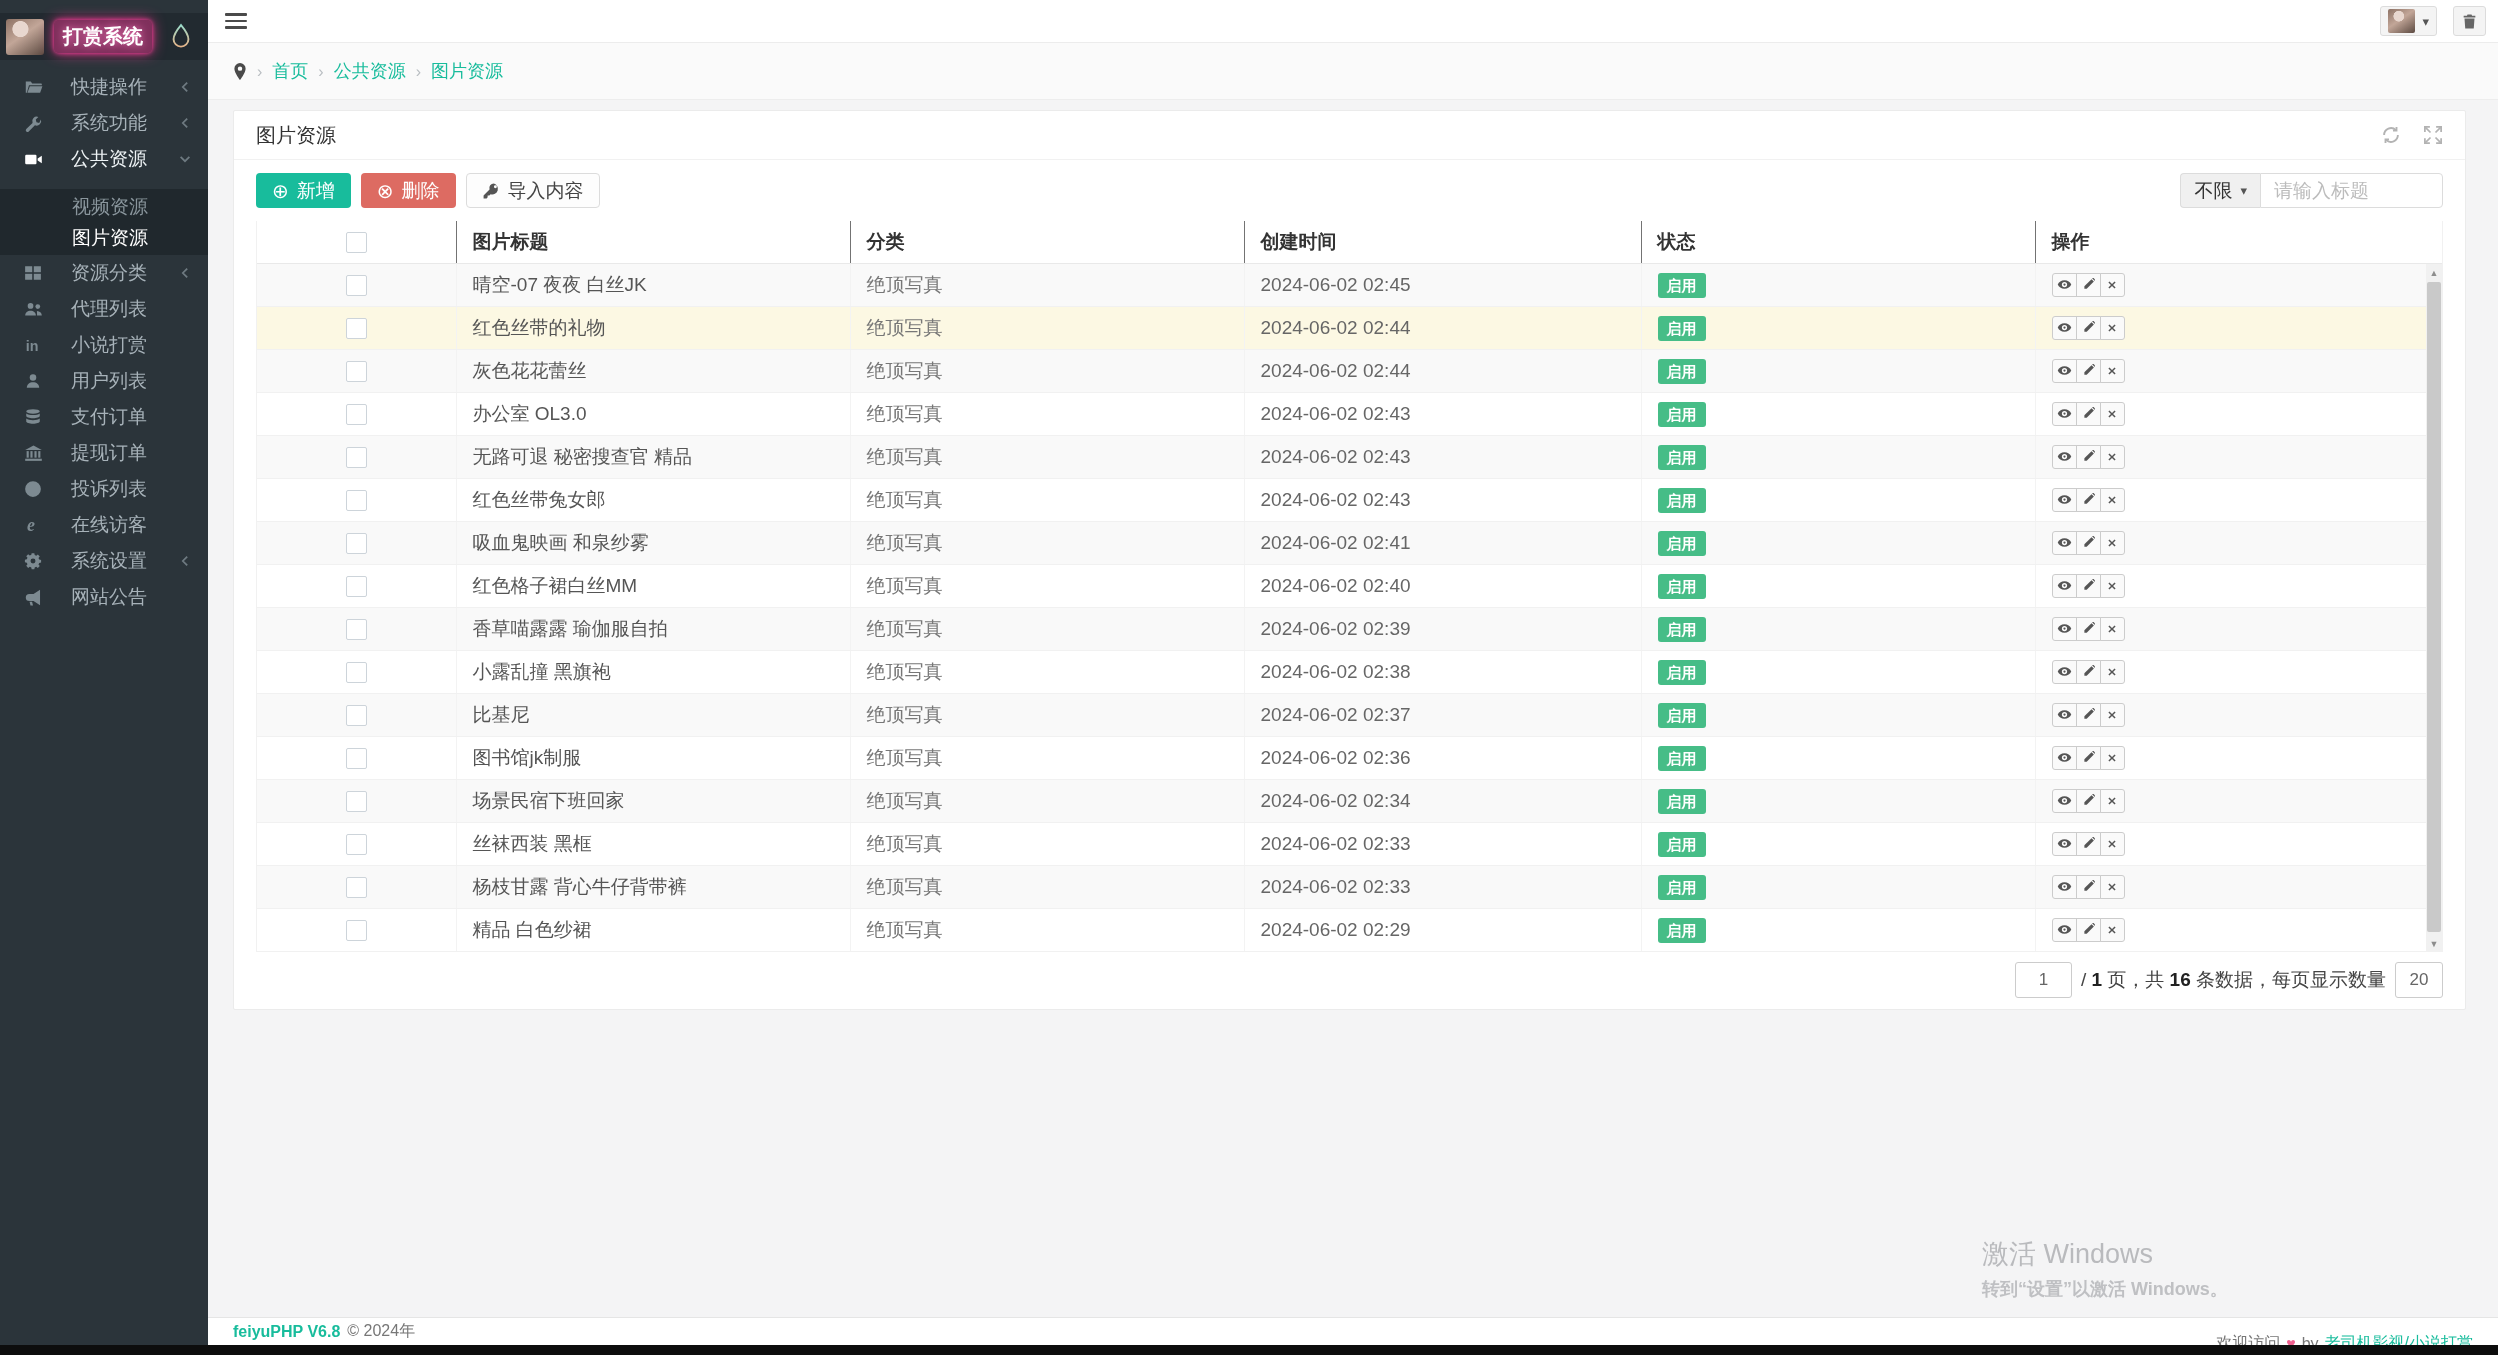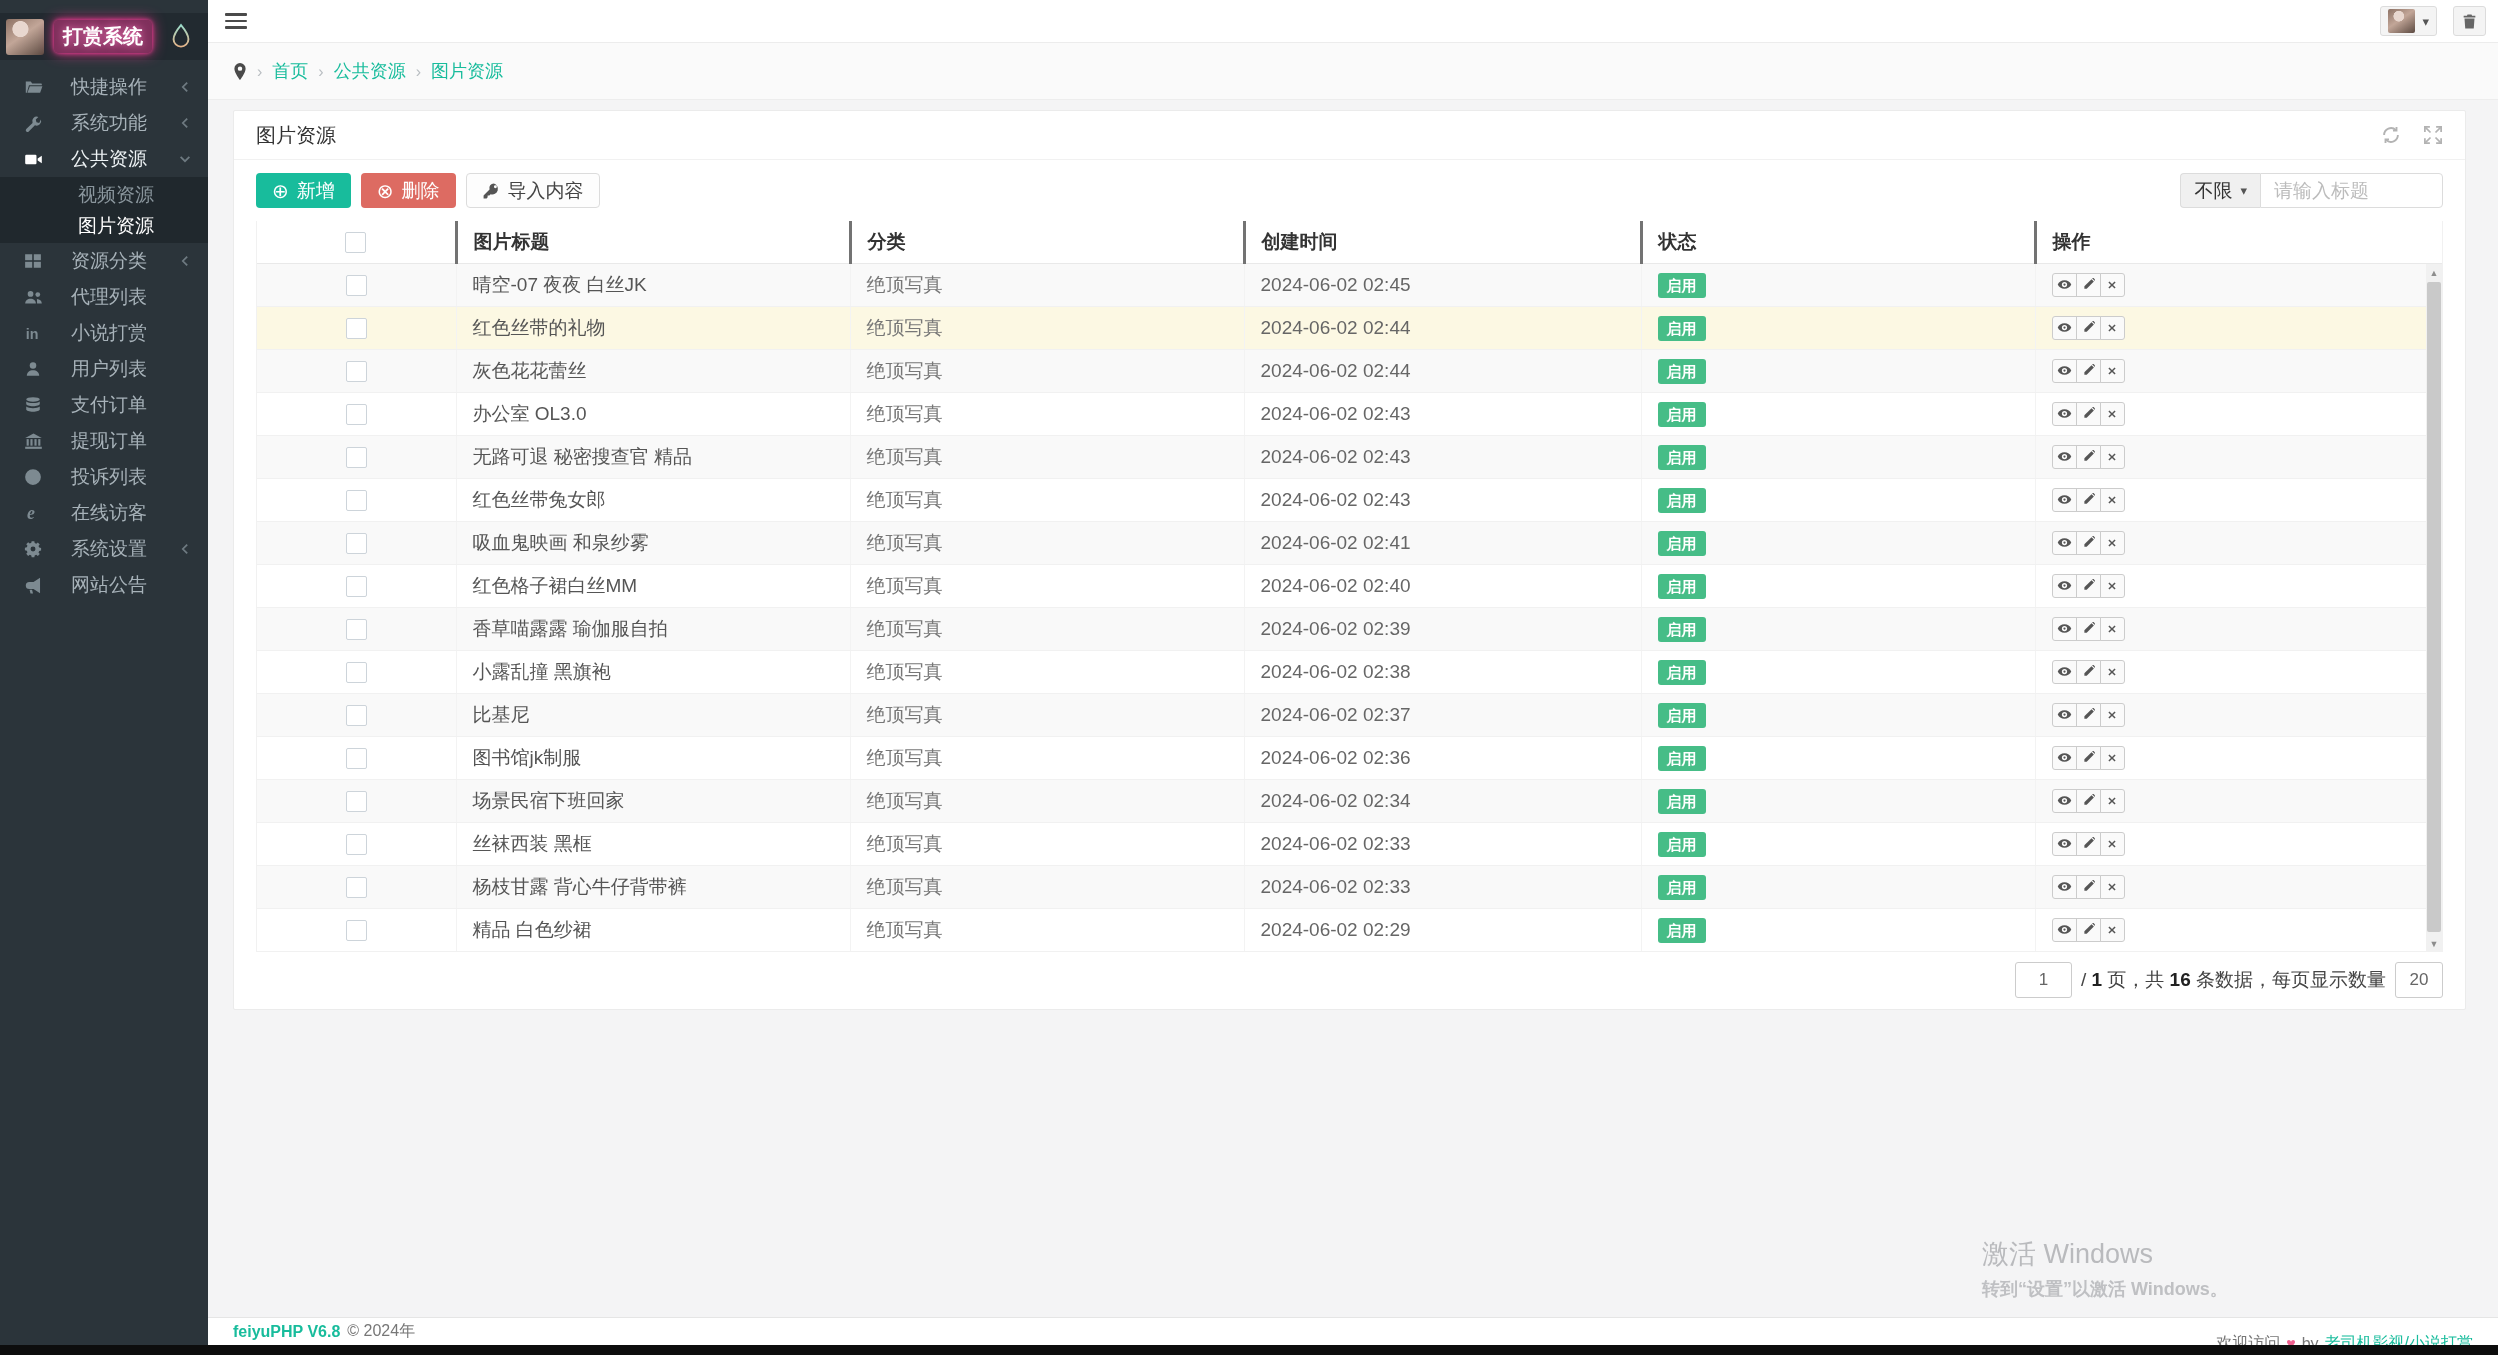--- a/index.html
+++ b/index.html
@@ -17,21 +17,21 @@
     background:rgba(231,56,140,.48);box-shadow:0 0 14px rgba(255,61,154,.85),0 0 4px rgba(255,61,154,.9);
     text-shadow:0 0 8px #ff7cc0;white-space:nowrap;}
   .logo-drop{margin-left:auto;display:flex;}
   .menu{padding-top:9px;}
   .menu-item{height:36px;display:flex;align-items:center;padding:0 16px 0 20px;font-size:19px;color:#a7b2b9;cursor:pointer;gap:12px;}
   .menu-item .mi-icon{width:26px;display:flex;justify-content:center;color:#7d8a91;flex:0 0 auto;}
   .menu-item .mi-label{margin-left:13px;white-space:nowrap;}
   .menu-item .mi-chevron{margin-left:auto;color:#6e7a81;display:flex;}
   .menu-item.active{color:#eef3f5;}
   .menu-item.active .mi-icon{color:#fff;}
-  .submenu{background:#20282d;padding:2px 8px;}
+  .submenu{background:#20282d;padding:2px 2px;margin-top:12px;}
   .submenu .menu-item{height:31px;padding-left:57px;color:#8a969d;font-size:19px;}
   .submenu .menu-item.active{color:#fff;}
 
   
   .main{position:absolute;left:208px;right:0;top:0;bottom:10px;display:flex;flex-direction:column;}
   .navbar{height:43px;background:#fff;border-bottom:1px solid #ececec;display:flex;align-items:center;padding:0 12px 0 17px;flex:0 0 auto;}
   .hamburger{width:22px;display:flex;flex-direction:column;gap:4px;cursor:pointer;}
   .hamburger i{height:2.5px;background:#4a4a4a;border-radius:1px;}
   .nav-right{margin-left:auto;display:flex;gap:16px;align-items:center;}
   .nav-btn{height:30px;background:#f4f4f4;border:1px solid #dcdcdc;border-radius:3px;display:flex;align-items:center;padding:0 7px;gap:7px;cursor:pointer;color:#666;}
@@ -58,21 +58,21 @@
   .btn-import{background:#fdfdfd;border-color:#dcdcdc;color:#444;margin-left:10px;}
   .btn .glyph{font-size:20px;line-height:1;}
   .toolbar-right{margin-left:auto;display:flex;border-radius:8px;}
   .btn-filter{height:35px;background:#f0f0f0;border:1px solid #dcdcdc;border-right:none;border-radius:4px 0 0 4px;display:flex;align-items:center;gap:8px;padding:0 13px;font-size:19px;color:#333;cursor:pointer;}
   .search-input{width:183px;height:35px;border:1px solid #dcdcdc;border-radius:0 4px 4px 0;padding:0 13px;font-size:19px;color:#555;outline:none;font-family:inherit;}
   .search-input::placeholder{color:#bcbcbc;}
 
   .table-wrap{position:relative;margin:0 22px;border-left:1px solid #f1f1f1;border-right:1px solid #f1f1f1;}
   table{width:100%;border-collapse:collapse;table-layout:fixed;}
   col.c1{width:199px;} col.c2{width:394px;} col.c3{width:394px;} col.c4{width:397px;} col.c5{width:394px;}
-  th{height:42px;text-align:left;font-size:19px;color:#333;font-weight:bold;border-bottom:1px solid #e9e9e9;border-right:3px solid #737373;padding:0 16px;}
+  th{height:42px;text-align:left;font-size:19px;color:#333;font-weight:bold;border-bottom:1px solid #e9e9e9;border-right:1px solid #737373;padding:0 16px;}
   th:last-child{border-right:none;}
   td{height:43px;font-size:19px;color:#555;border-bottom:1px solid #f1f1f1;border-right:1px solid #f3f3f3;padding:0 16px;overflow:hidden;white-space:nowrap;}
   td:last-child{border-right:none;}
   tr.odd{background:#f9f9f9;}
   tr.hl{background:#fcf8e3;}
   .c-check{text-align:center;}
   .cb{width:21px;height:21px;border:1px solid #cdd4da;border-radius:2px;background:#fff;display:inline-block;vertical-align:middle;cursor:pointer;}
   .c-cat{color:#777;}
   .c-date{color:#666;}
   .badge{background:#46bd87;color:#fff;font-size:15px;font-weight:bold;padding:4px 9px;border-radius:3px;}

